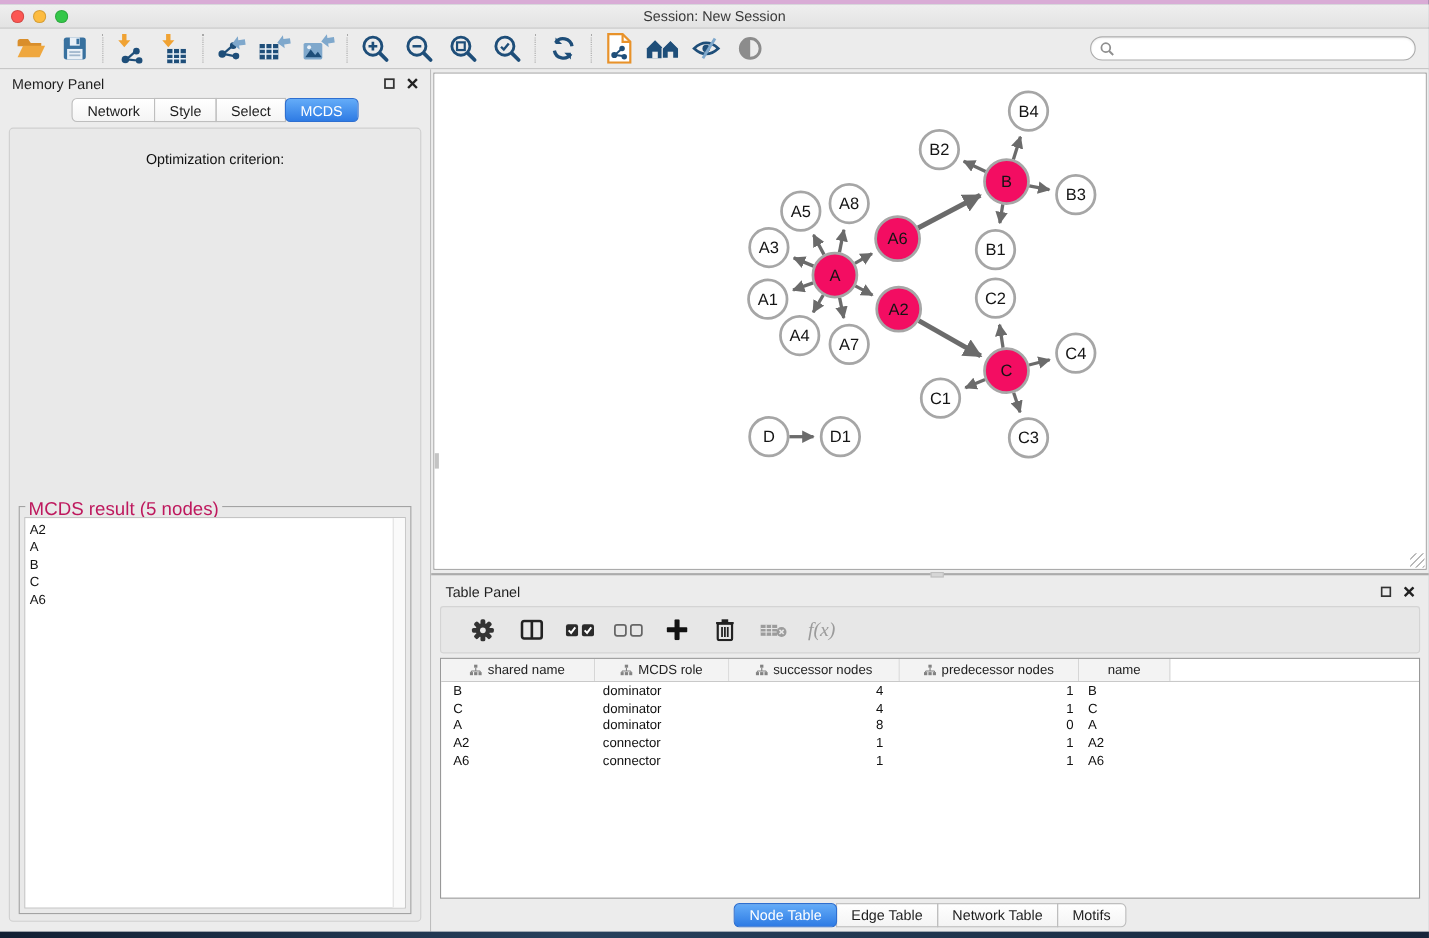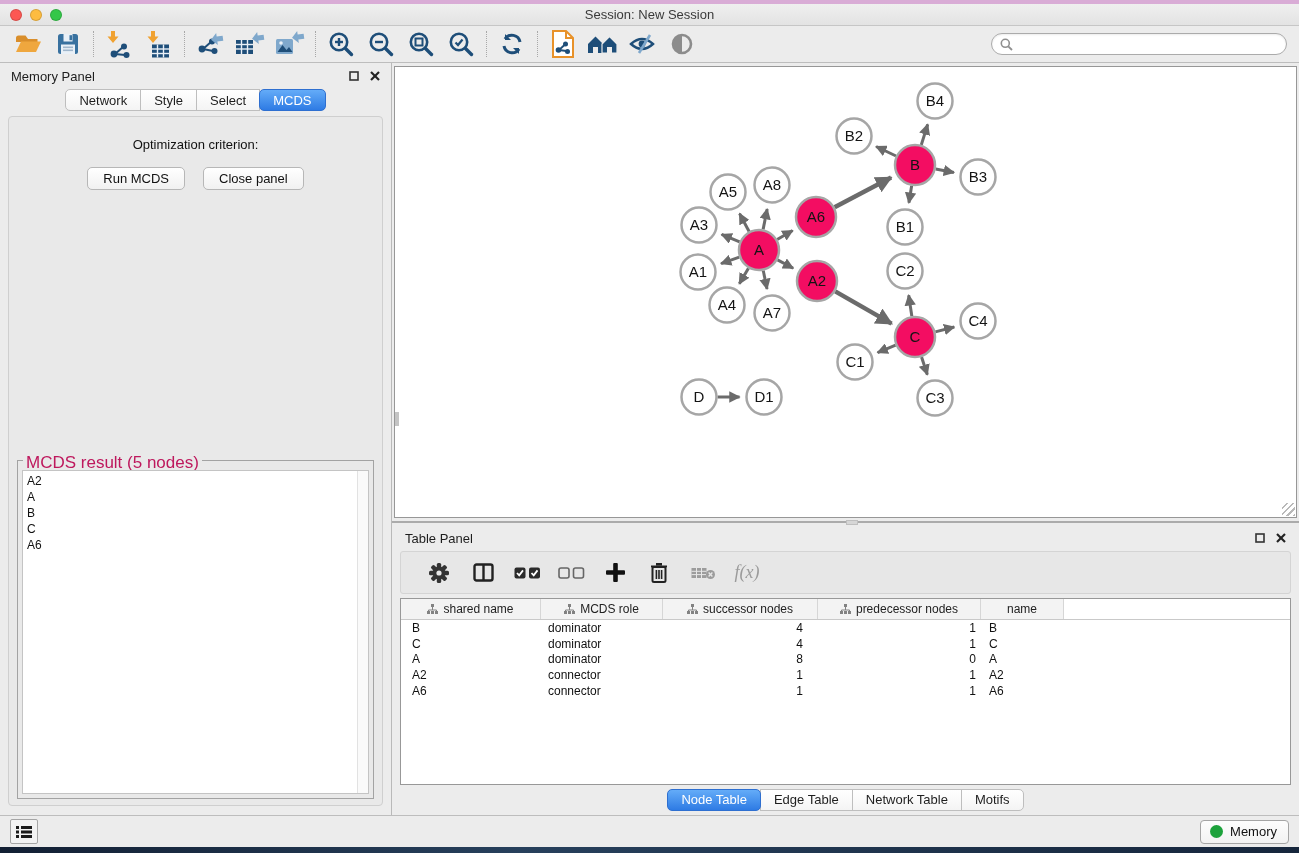--- a/index.html
+++ b/index.html
@@ -285,24 +285,20 @@
           </span>
         </div>
         <div class="seg">
           <div class="tab">Network</div>
           <div class="tab">Style</div>
           <div class="tab">Select</div>
           <div class="tab active">MCDS</div>
         </div>
         <div class="cp-body">
           <div class="opt-label">Optimization criterion:</div>
-          <div class="cp-buttons">
-            <div class="btn">Run MCDS</div>
-            <div class="btn">Close panel</div>
-          </div>
           <div class="result-group">
             <div class="result-title">MCDS result (5 nodes)</div>
             <div class="result-list">
               <div class="result-items">
                 <div class="result-item">A2</div>
                 <div class="result-item">A</div>
                 <div class="result-item">B</div>
                 <div class="result-item">C</div>
                 <div class="result-item">A6</div>
               </div>
@@ -637,34 +633,16 @@
               <div class="tab active">Node Table</div>
               <div class="tab">Edge Table</div>
               <div class="tab">Network Table</div>
               <div class="tab">Motifs</div>
             </div>
           </div>
         </div>
       </div>
     </div>
 
-    <div class="statusbar">
-      <div class="list-btn">
-        <svg width="16" height="14">
-            <g fill="#1A1A1A">
-              <rect x="0" y="1" width="3" height="3"></rect>
-              <rect x="5" y="1" width="11" height="3"></rect>
-              <rect x="0" y="5.5" width="3" height="3"></rect>
-              <rect x="5" y="5.5" width="11" height="3"></rect>
-              <rect x="0" y="10" width="3" height="3"></rect>
-              <rect x="5" y="10" width="11" height="3"></rect>
-            </g>
-          </svg>
-      </div>
-      <div class="memory-btn">
-        <span class="mem-dot"></span>
-        <span>Memory</span>
-      </div>
-    </div>
   </div>
 
   <div class="wp-bottom"></div>
 </div>
 
 </body></html>

